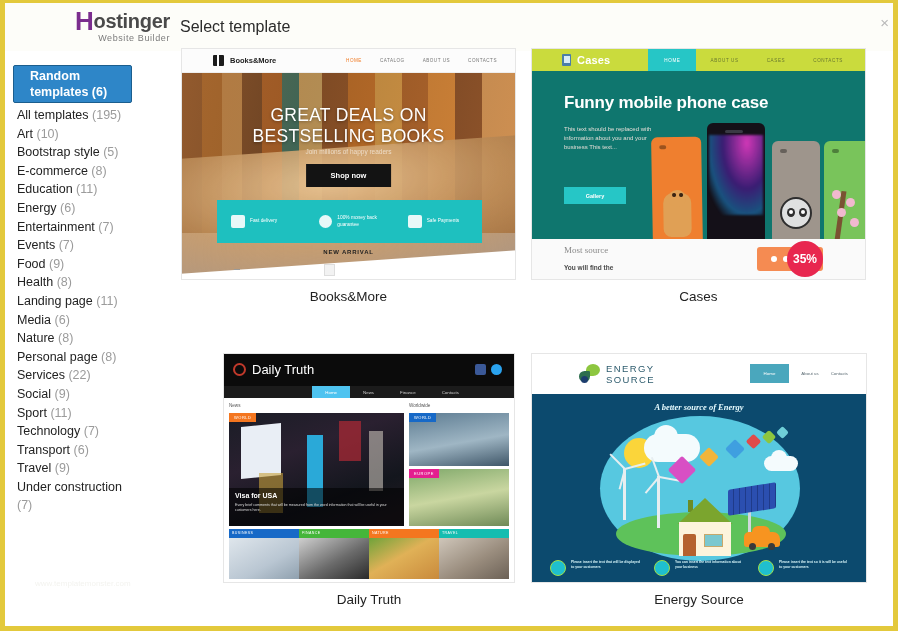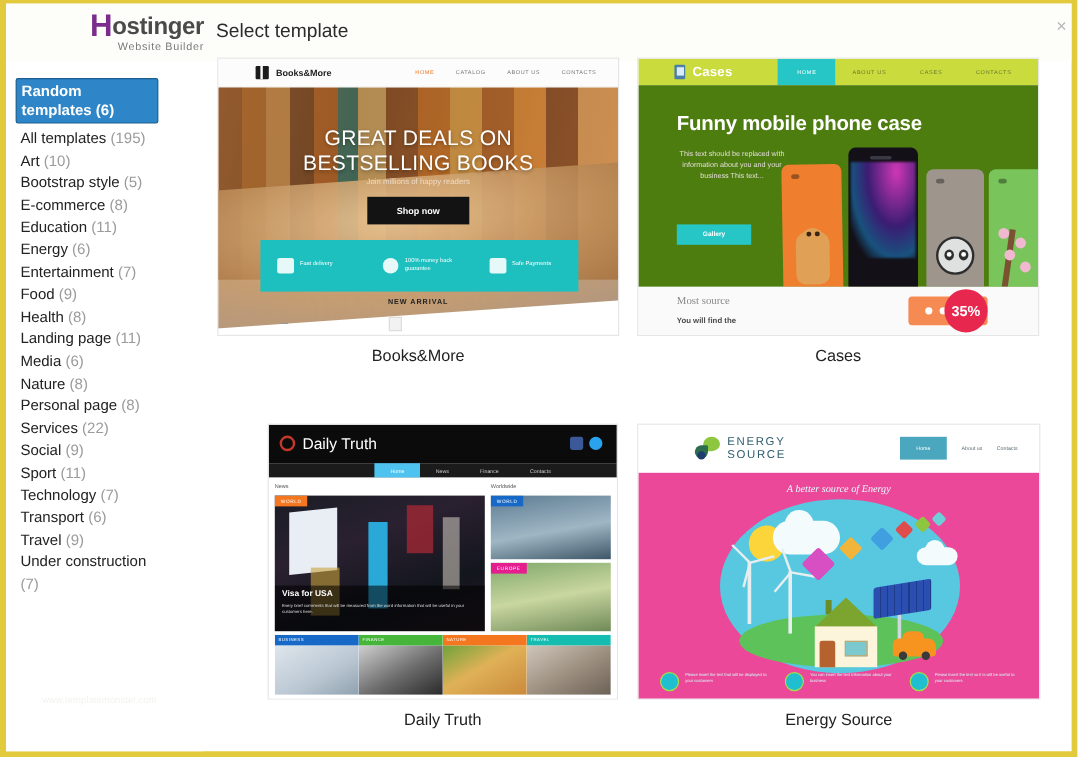--- a/index.html
+++ b/index.html
@@ -54,21 +54,21 @@
     background:#ffffff; padding:14px 0 0 8px;
   }
   .cat {
     font-size:12.5px; color:#222; line-height:18.6px;
     padding:0 4px; cursor:pointer;
   }
   .cat .cnt { color:#9b9b9b; }
   .cat.active {
     background:#2e86c8; color:#fff; font-weight:bold;
     border:1px solid #1b5e8e; border-radius:2px;
-    padding:2px 4px; margin-right:38px; margin-bottom:3px;
+    padding:2px 16px; margin-right:38px; margin-bottom:3px;
     line-height:16px;
   }
   .cat.active .cnt { color:#fff; }
 
   
   .grid {
     position:absolute; left:165px; top:40px; width:723px; height:588px;
   }
   .cell { position:absolute; }
   .thumb {
@@ -162,23 +162,22 @@
     font-size:11px; font-weight:bold; color:#ffffff; margin-left:6px; letter-spacing:.2px;
   }
   .cs-menu{ margin-left:auto; display:flex; align-items:center; height:100%; }
   .cs-menu span{ font-size:4.6px; color:#6a7a2e; letter-spacing:.6px; padding:0 14px; }
   .cs-menu span.on{
     background:#26c6c6; color:#fff; height:100%; display:flex; align-items:center;
     padding:0 16px;
   }
   .cs-menu span:last-child{ padding-right:22px; }
   .cs-hero{
-    position:absolute; left:0; top:22px; width:100%; height:168px; background:#4d7c0f;
+    position:absolute; left:0; top:22px; width:100%; height:168px; background:#0f766e;
     overflow:hidden;
-    text-align:center;
   }
   .cs-h1{
     position:absolute; left:32px; top:22px; color:#fff;
     font-size:17px; font-weight:bold; letter-spacing:-.2px;
   }
   .cs-p{
     position:absolute; left:32px; top:54px; width:92px;
     color:#e2ddd6; font-size:6px; line-height:9px;
   }
   .cs-btn{
@@ -283,21 +282,21 @@
   .es-top{ position:absolute;left:0;top:0;width:100%;height:40px;background:#fff;}
   .es-leaf{ position:absolute; left:47px; top:10px; width:22px; height:20px;}
   .es-leaf .l1{position:absolute;left:7px;top:0;width:14px;height:12px;background:#8dc63f;border-radius:50% 50% 50% 10%;}
   .es-leaf .l2{position:absolute;left:0;top:7px;width:11px;height:11px;background:#2d6e4e;border-radius:50% 10% 50% 50%;}
   .es-leaf .l3{position:absolute;left:2px;top:12px;width:7px;height:7px;background:#1c3d6e;border-radius:50%;}
   .es-brand{ position:absolute; left:74px; top:10px; font-size:9.5px; color:#2e5c6e;
              line-height:10.5px; letter-spacing:1.4px;}
   .es-menu{ position:absolute; right:18px; top:10px; display:flex; align-items:center; gap:12px;}
   .es-menu .mb{ background:#4aa7bd; color:#fff; font-size:4.4px; padding:7px 14px;}
   .es-menu span{ font-size:4.4px; color:#5a6a72;}
-  .es-hero{ position:absolute; left:0; top:40px; width:100%; height:190px; background:#ec4899; overflow:hidden;}
+  .es-hero{ position:absolute; left:0; top:40px; width:100%; height:190px; background:#0c4a6e; overflow:hidden;font-weight:bold;}
   .es-h1{ position:absolute; left:0; right:0; top:8px; text-align:center; color:#e6fbff;
           font-size:8.5px; font-family:"Liberation Serif", serif; font-style:italic;}
   .es-circle{ position:absolute; left:68px; top:22px; width:200px; height:145px;
               background:#57c8e0; border-radius:50%;}
   .es-sun{ position:absolute; left:92px; top:44px; width:30px; height:30px; background:#fbd53a; border-radius:50%;}
   .es-cloud{ position:absolute; background:#f4fbfd; border-radius:20px;}
   .c1{ left:112px; top:40px; width:56px; height:28px;}
   .c1:before{content:"";position:absolute;left:10px;top:-9px;width:24px;height:24px;background:#f4fbfd;border-radius:50%;}
   .c2{ left:232px; top:62px; width:34px; height:15px;}
   .c2:before{content:"";position:absolute;left:7px;top:-6px;width:16px;height:16px;background:#f4fbfd;border-radius:50%;}
@@ -356,20 +355,21 @@
       <span>Random templates</span>
       <span class="cnt">(6)</span>
     </div>
     <div class="cat"><span>All templates</span> <span class="cnt">(195)</span></div>
     <div class="cat"><span>Art</span> <span class="cnt">(10)</span></div>
     <div class="cat"><span>Bootstrap style</span> <span class="cnt">(5)</span></div>
     <div class="cat"><span>E-commerce</span> <span class="cnt">(8)</span></div>
     <div class="cat"><span>Education</span> <span class="cnt">(11)</span></div>
     <div class="cat"><span>Energy</span> <span class="cnt">(6)</span></div>
     <div class="cat"><span>Entertainment</span> <span class="cnt">(7)</span></div>
+    <div class="cat"><span>Events</span> <span class="cnt">(7)</span></div>
     <div class="cat"><span>Food</span> <span class="cnt">(9)</span></div>
     <div class="cat"><span>Health</span> <span class="cnt">(8)</span></div>
     <div class="cat"><span>Landing page</span> <span class="cnt">(11)</span></div>
     <div class="cat"><span>Media</span> <span class="cnt">(6)</span></div>
     <div class="cat"><span>Nature</span> <span class="cnt">(8)</span></div>
     <div class="cat"><span>Personal page</span> <span class="cnt">(8)</span></div>
     <div class="cat"><span>Services</span> <span class="cnt">(22)</span></div>
     <div class="cat"><span>Social</span> <span class="cnt">(9)</span></div>
     <div class="cat"><span>Sport</span> <span class="cnt">(11)</span></div>
     <div class="cat"><span>Technology</span> <span class="cnt">(7)</span></div>

